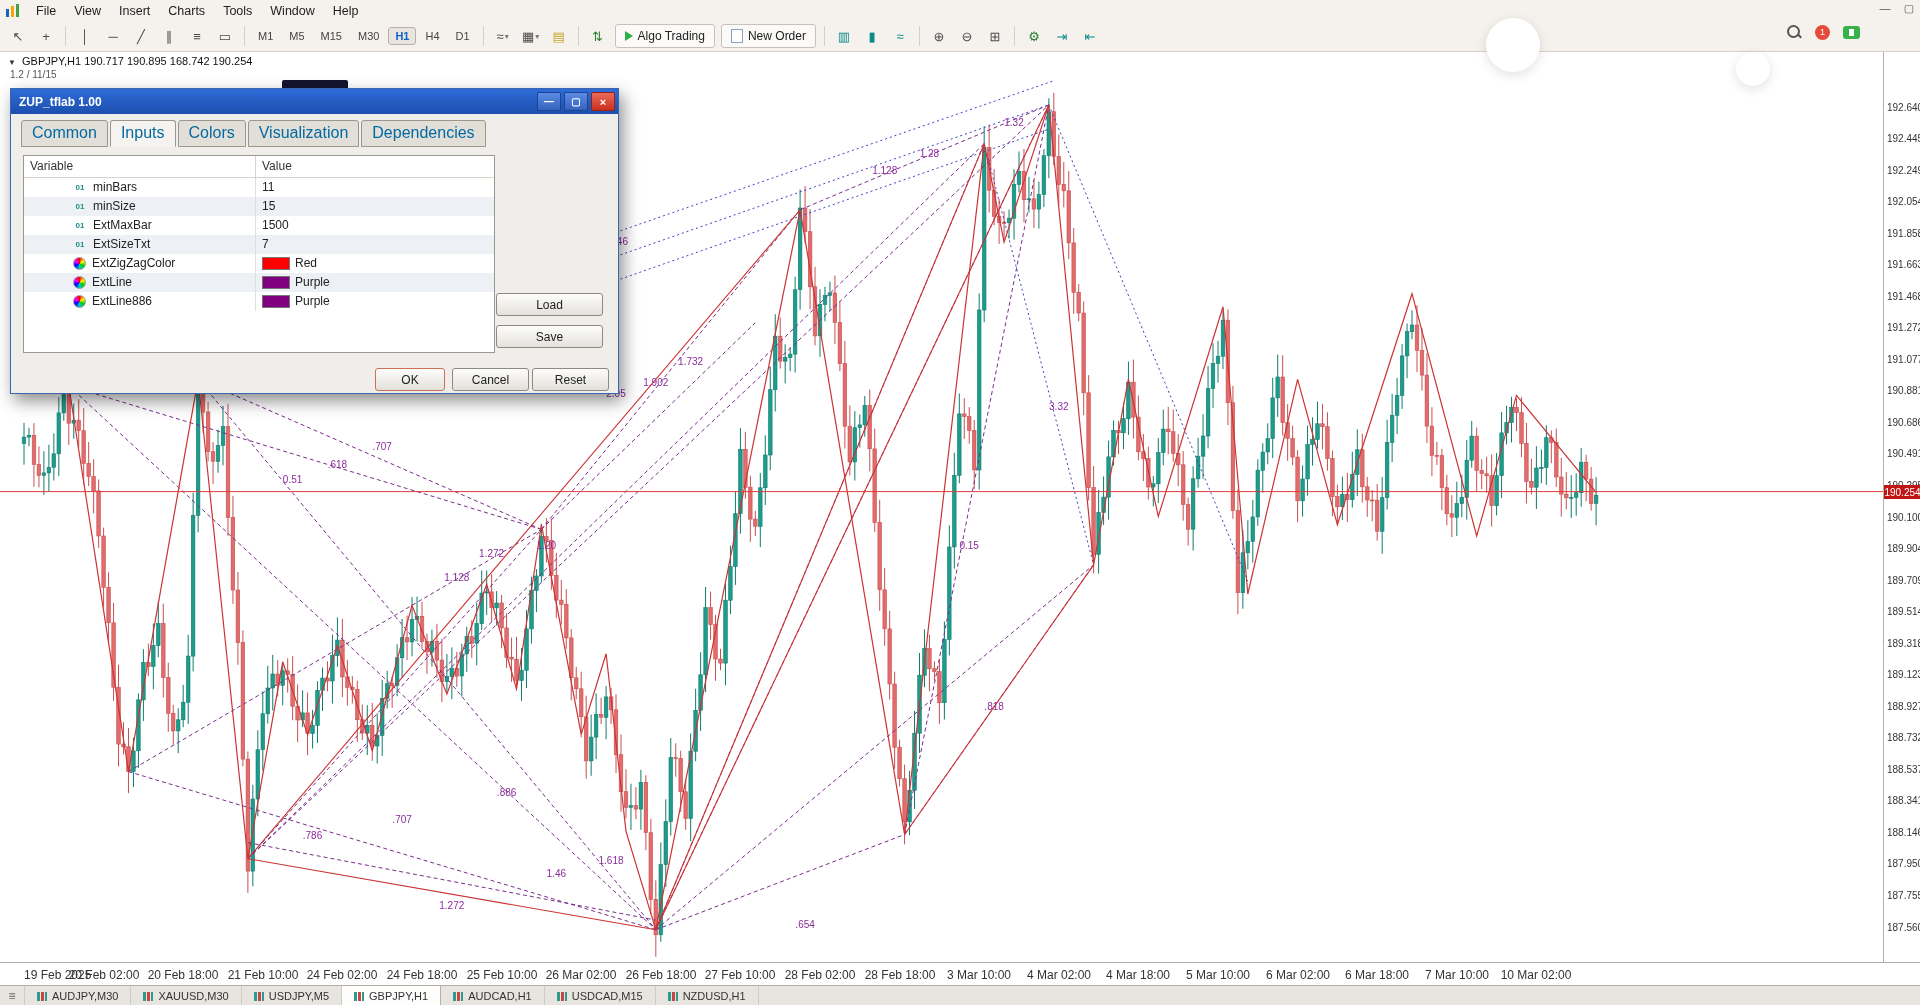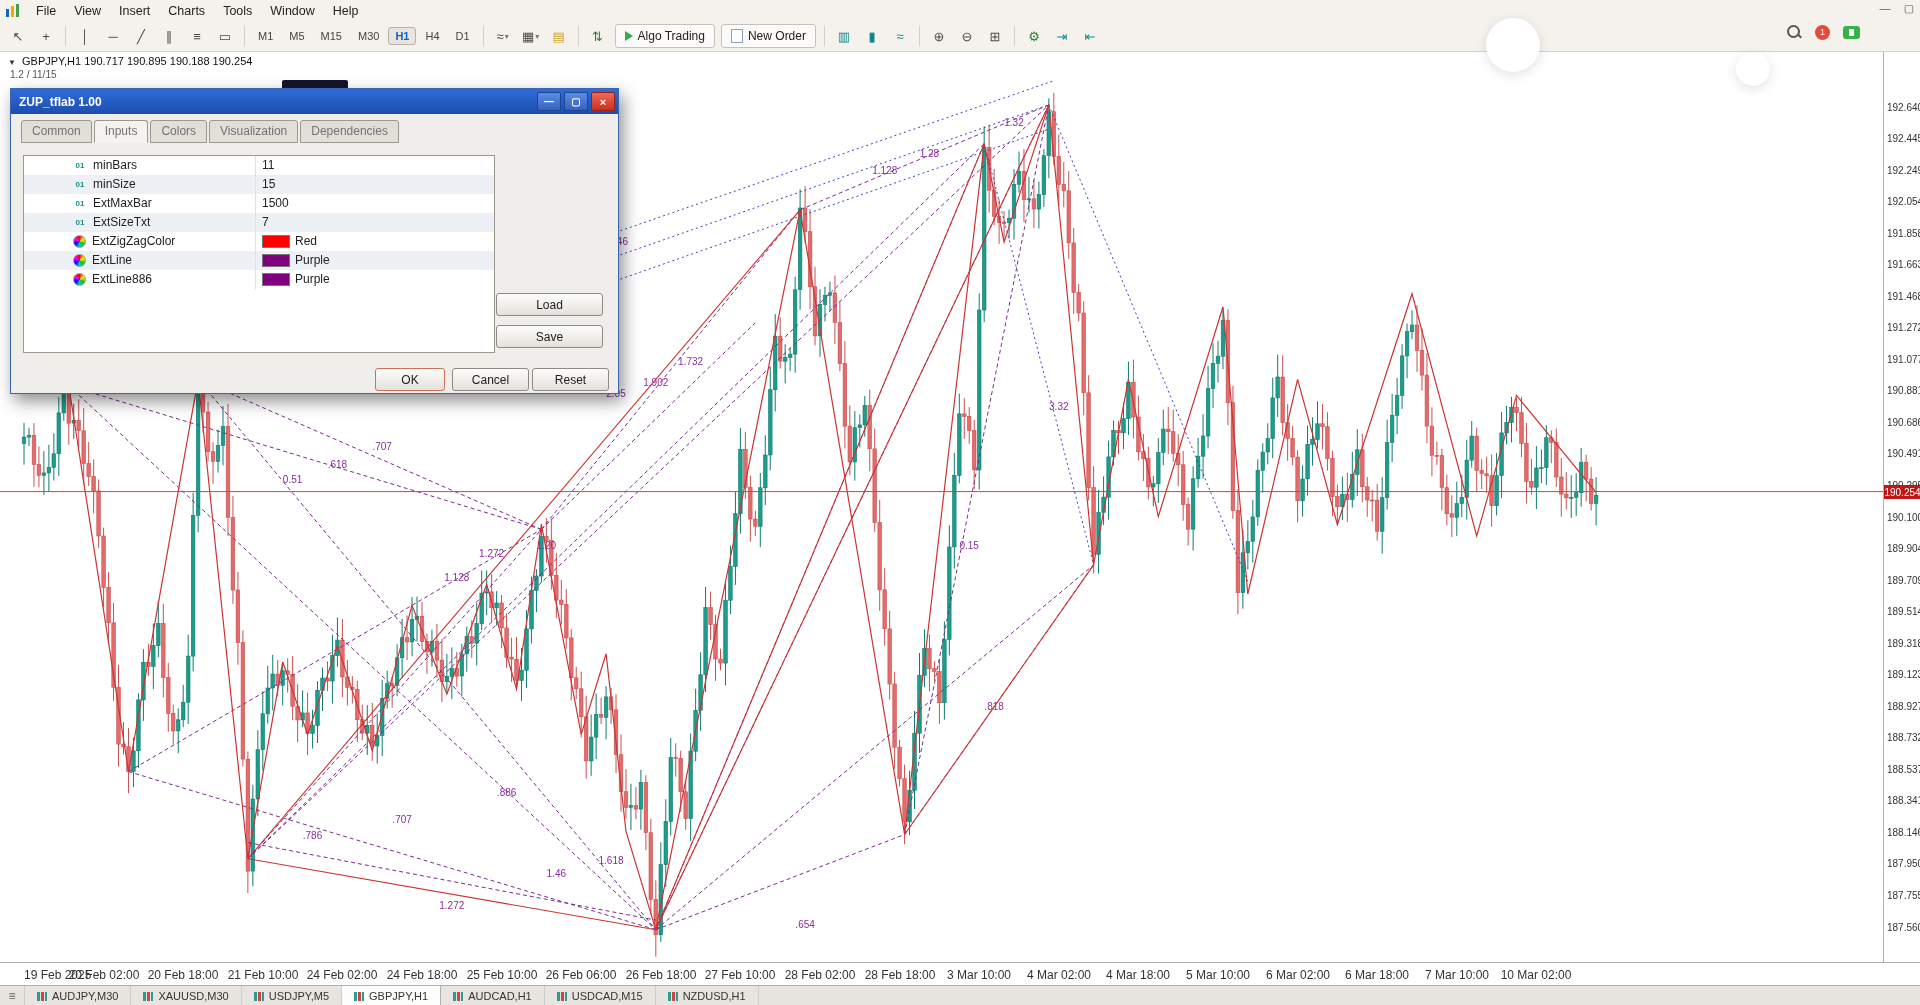--- a/index.html
+++ b/index.html
@@ -81,21 +81,21 @@
   .dlg-title{position:absolute;left:0;top:0;right:0;height:25px;
              background:linear-gradient(#2f6bd8,#1c4fae);color:#fff;display:flex;align-items:center;
              padding-left:8px;font-weight:bold;font-size:12px;}
   .dlg-title-controls{position:absolute;right:3px;top:3px;display:flex;gap:3px;}
   .t-btn{width:22px;height:17px;display:flex;align-items:center;justify-content:center;color:#fff;
          font-size:10px;border-radius:2px;background:linear-gradient(#5d8ce4,#3462bd);
          border:1px solid #1c4494;}
   .t-btn.close{background:linear-gradient(#ec6a5a,#ca2f1e);border-color:#9c2012;font-size:11px;}
   .dlg-tabs{position:absolute;left:10px;top:31px;display:flex;}
   .dlg-tab{padding:3px 10px 4px;border:1px solid #9b968e;border-bottom:1px solid #9b968e;
-           background:#e2dfd9;margin-right:2px;border-radius:3px 3px 0 0;font-size:12px;color:#737373;}
+           background:#e2dfd9;margin-right:2px;border-radius:3px 3px 0 0;font-size:16px;color:#0369a1;}
   .dlg-tab.active{background:#f5f3ef;border-bottom-color:#f5f3ef;position:relative;}
   .dlg-table{position:absolute;left:12px;top:66px;width:470px;height:196px;background:#fff;
              border:1px solid #9b968e;overflow:hidden;}
   .dlg-thead{display:flex;height:21px;line-height:21px;border-bottom:1px solid #d7d3cc;color:#333;}
   .dlg-thead .c1{width:232px;padding-left:6px;border-right:1px solid #d7d3cc;box-sizing:border-box;}
   .dlg-thead .c2{padding-left:6px;}
   .dlg-row{display:flex;height:19px;line-height:19px;align-items:center;}
   .dlg-row.alt{background:#edf1f6;}
   .dlg-row .c1{width:232px;display:flex;align-items:center;gap:6px;padding-left:4px;
                border-right:1px solid #e2ded8;box-sizing:border-box;height:100%;}
@@ -879,21 +879,21 @@
       <text x="884.7" y="123.3" fill="#8a2d9b" font-size="10" text-anchor="middle" font-family="Liberation Sans, sans-serif">1.128</text>
       <text x="929.4" y="105.5" fill="#8a2d9b" font-size="10" text-anchor="middle" font-family="Liberation Sans, sans-serif">1.28</text>
       <text x="1014.0" y="74.9" fill="#8a2d9b" font-size="10" text-anchor="middle" font-family="Liberation Sans, sans-serif">1.32</text>
       <text x="1058.8" y="359.0" fill="#8a2d9b" font-size="10" text-anchor="middle" font-family="Liberation Sans, sans-serif">3.32</text>
       <text x="969.2" y="497.8" fill="#8a2d9b" font-size="10" text-anchor="middle" font-family="Liberation Sans, sans-serif">0.15</text>
       <text x="994.1" y="659.2" fill="#8a2d9b" font-size="10" text-anchor="middle" font-family="Liberation Sans, sans-serif">.818</text>
     </svg>
 
   <div class="ohlc-info">
     <span class="tri">▼</span>
-    <span>GBPJPY,H1  190.717 190.895 190.188 190.254</span>
+    <span>GBPJPY,H1  190.717 190.895 168.742 190.254</span>
   </div>
   <div class="sub-info">1.2 / 11/15</div>
   <div class="dark-badge"></div>
 
   <div class="price-scale">
       <div class="price-tick" style="top: 51px;">192.640</div>
       <div class="price-tick" style="top: 82px;">192.445</div>
       <div class="price-tick" style="top: 114px;">192.249</div>
       <div class="price-tick" style="top: 145px;">192.054</div>
       <div class="price-tick" style="top: 177px;">191.858</div>
@@ -923,21 +923,21 @@
     </div>
 
   <div class="date-axis">
       <div class="date-tick" style="left: 24px;">19 Feb 2025</div>
       <div class="date-tick" style="left: 104px; transform: translateX(-50%);">20 Feb 02:00</div>
       <div class="date-tick" style="left: 183px; transform: translateX(-50%);">20 Feb 18:00</div>
       <div class="date-tick" style="left: 263px; transform: translateX(-50%);">21 Feb 10:00</div>
       <div class="date-tick" style="left: 342px; transform: translateX(-50%);">24 Feb 02:00</div>
       <div class="date-tick" style="left: 422px; transform: translateX(-50%);">24 Feb 18:00</div>
       <div class="date-tick" style="left: 502px; transform: translateX(-50%);">25 Feb 10:00</div>
-      <div class="date-tick" style="left: 581px; transform: translateX(-50%);">26 Feb 06:00</div>
+      <div class="date-tick" style="left: 581px; transform: translateX(-50%);">26 Mar 02:00</div>
       <div class="date-tick" style="left: 661px; transform: translateX(-50%);">26 Feb 18:00</div>
       <div class="date-tick" style="left: 740px; transform: translateX(-50%);">27 Feb 10:00</div>
       <div class="date-tick" style="left: 820px; transform: translateX(-50%);">28 Feb 02:00</div>
       <div class="date-tick" style="left: 900px; transform: translateX(-50%);">28 Feb 18:00</div>
       <div class="date-tick" style="left: 979px; transform: translateX(-50%);">3 Mar 10:00</div>
       <div class="date-tick" style="left: 1059px; transform: translateX(-50%);">4 Mar 02:00</div>
       <div class="date-tick" style="left: 1138px; transform: translateX(-50%); text-align: right;">4 Mar 18:00</div>
       <div class="date-tick" style="left: 1218px; transform: translateX(-50%);">5 Mar 10:00</div>
       <div class="date-tick" style="left: 1298px; transform: translateX(-50%);">6 Mar 02:00</div>
       <div class="date-tick" style="left: 1377px; transform: translateX(-50%);">6 Mar 18:00</div>
@@ -998,20 +998,24 @@
         </div>
     </div>
     <div class="dlg-tabs">
         <div class="dlg-tab">Common</div>
         <div class="dlg-tab active">Inputs</div>
         <div class="dlg-tab">Colors</div>
         <div class="dlg-tab">Visualization</div>
         <div class="dlg-tab">Dependencies</div>
       </div>
     <div class="dlg-table">
+      <div class="dlg-thead">
+        <span class="c1">Variable</span>
+        <span class="c2">Value</span>
+      </div>
       <div id="dlg-rows">
           <div class="dlg-row">
             <div class="c1">
               <span class="p-ico">01</span>
               <span>minBars</span>
             </div>
             <div class="c2">
               <span>11</span>
             </div>
           </div>

